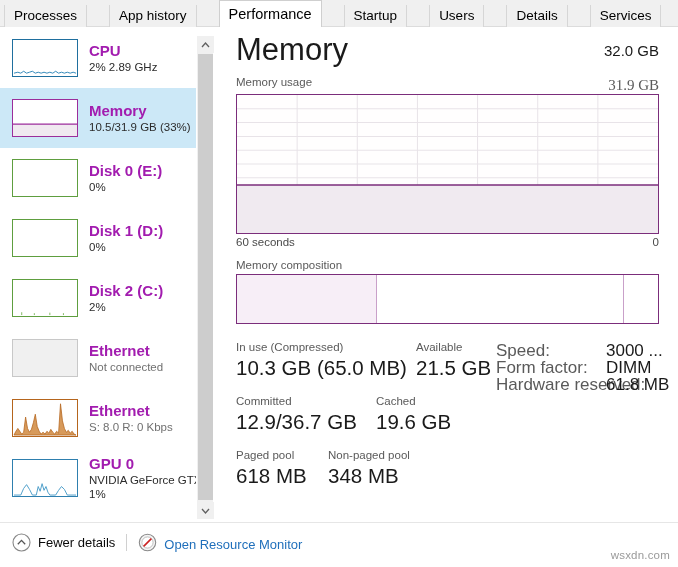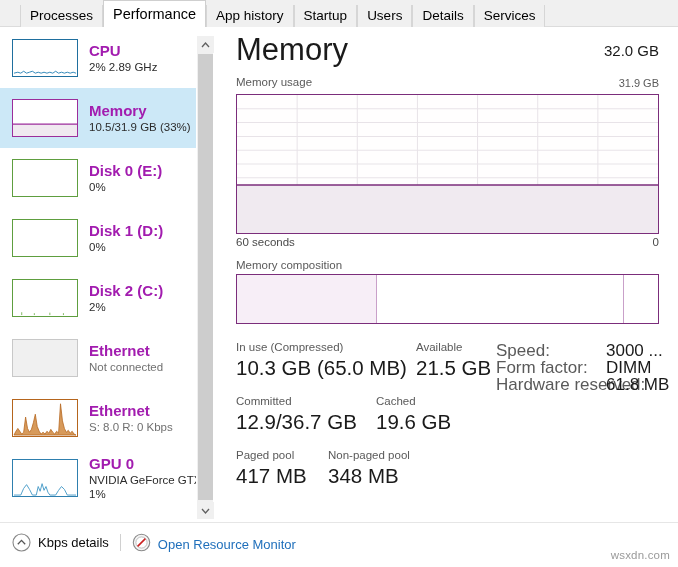--- a/index.html
+++ b/index.html
@@ -17,22 +17,22 @@
   }
 
   
   .tabstrip {
     position: absolute; left: 0; top: 0;
     width: 678px; height: 27px;
     background: #f0f0f0;
     border-bottom: 1px solid #dcdcdc;
   }
   .tabs {
-    position: absolute; left: 20px; top: 0;
-    display: flex; align-items: flex-end; height: 27px;
+    position: absolute; left: 4px; top: 0;
+    display: flex; align-items: flex-end; height: 27px; gap: 22px;
   }
   .tab {
     height: 22px;
     padding: 0 9px;
     line-height: 22px;
     font-size: 13.5px;
     color: #000000;
     background: #f0f0f0;
     border-left: 1px solid #d6d6d6;
     border-right: 1px solid #d6d6d6;
@@ -149,21 +149,21 @@
   .g-labels {
     position: relative; height: 16px;
     margin: 4px 19px 0 14px;
   }
   .g-lab-left {
     position: absolute; left: 0; top: 0;
     font-size: 11.5px; color: #5a5a5a;
   }
   .g-lab-right {
     position: absolute; right: 0; top: 1px;
-    font-size: 11px; color: #5a5a5a;
+    font-size: 15px; color: #5a5a5a; font-family: Liberation Serif, serif;
   }
 
   .graph {
     position: relative;
     margin: 2px 19px 0 14px;
     height: 140px;
     border: 1px solid #7b2d7b;
     background: #fffefe;
     overflow: hidden;
   }
@@ -272,22 +272,22 @@
   }
 </style>
 </head>
 <body>
 
 <div id="app">
 
   <div class="tabstrip">
     <div class="tabs">
       <div class="tab">Processes</div>
+      <div class="tab">App history</div>
       <div class="tab active">Performance</div>
-      <div class="tab">App history</div>
       <div class="tab">Startup</div>
       <div class="tab">Users</div>
       <div class="tab">Details</div>
       <div class="tab">Services</div>
     </div>
   </div>
 
   <div class="sidebar">
 
     <div class="side-item">
@@ -467,21 +467,21 @@
         <div class="stat-value">12.9/36.7 GB</div>
       </div>
 
       <div class="stat" style="left:140px; top:54px;">
         <div class="stat-label">Cached</div>
         <div class="stat-value">19.6 GB</div>
       </div>
 
       <div class="stat" style="left:0; top:108px;">
         <div class="stat-label">Paged pool</div>
-        <div class="stat-value">417 MB</div>
+        <div class="stat-value">618 MB</div>
       </div>
 
       <div class="stat" style="left:92px; top:108px;">
         <div class="stat-label">Non-paged pool</div>
         <div class="stat-value">348 MB</div>
       </div>
 
       <div class="sysinfo">
         <div class="sysrow">
           <span class="sys-k">Speed:</span>
@@ -500,21 +500,21 @@
     </div>
   </div>
 
   <div class="footer">
     <div class="foot-inner">
       <div class="fewer">
         <svg class="circ-icon" viewBox="0 0 19 19">
           <circle cx="9.5" cy="9.5" r="8.5" fill="none" stroke="#888888" stroke-width="1.1"></circle>
           <polyline points="5.8,11.3 9.5,7.4 13.2,11.3" fill="none" stroke="#555555" stroke-width="1.3"></polyline>
         </svg>
-        <span class="fewer-label">Kbps details</span>
+        <span class="fewer-label">Fewer details</span>
       </div>
       <div class="foot-div"></div>
       <div class="resmon">
         <svg class="circ-icon" viewBox="0 0 19 19">
           <circle cx="9.5" cy="9.5" r="8.2" fill="#f4f4f4" stroke="#8a8a8a" stroke-width="1.1"></circle>
           <circle cx="9.5" cy="9.5" r="5.6" fill="#ffffff" stroke="#b0b0b0" stroke-width="0.8"></circle>
           <line x1="5.6" y1="13.4" x2="13.4" y2="5.6" stroke="#cc2222" stroke-width="1.6"></line>
         </svg>
         <span class="resmon-label">Open Resource Monitor</span>
       </div>

